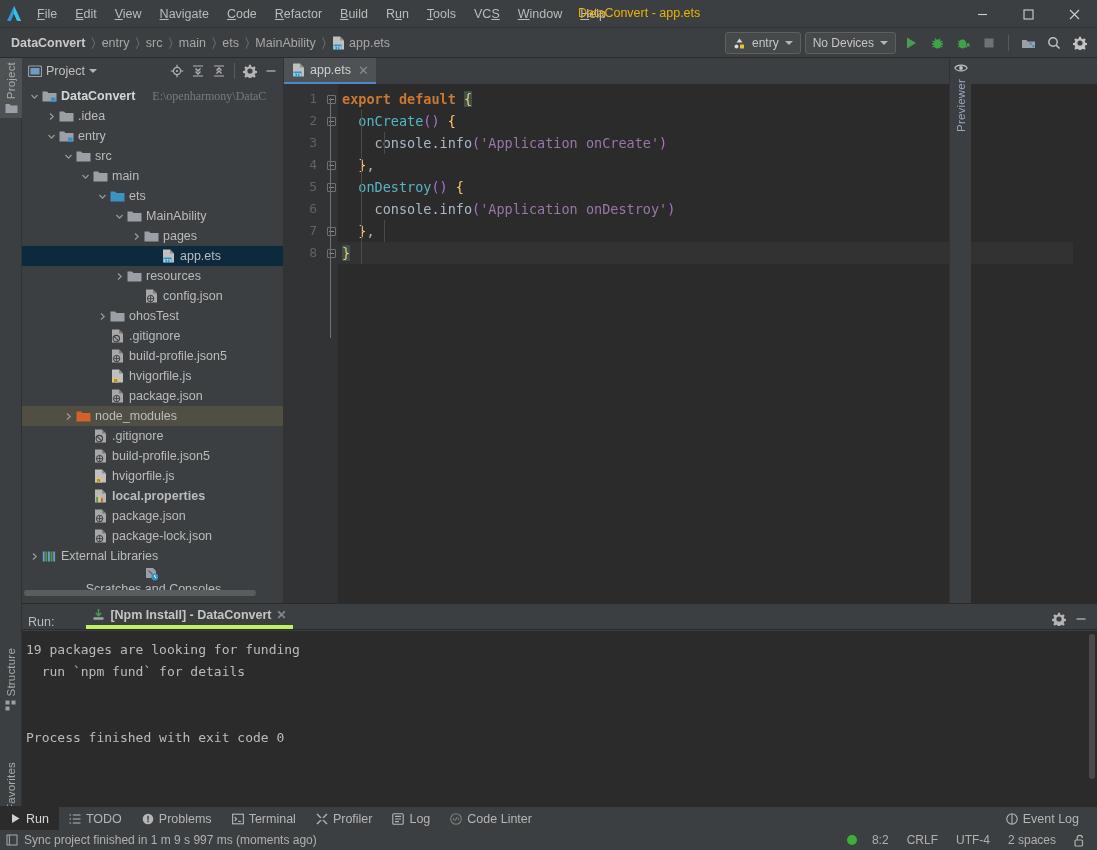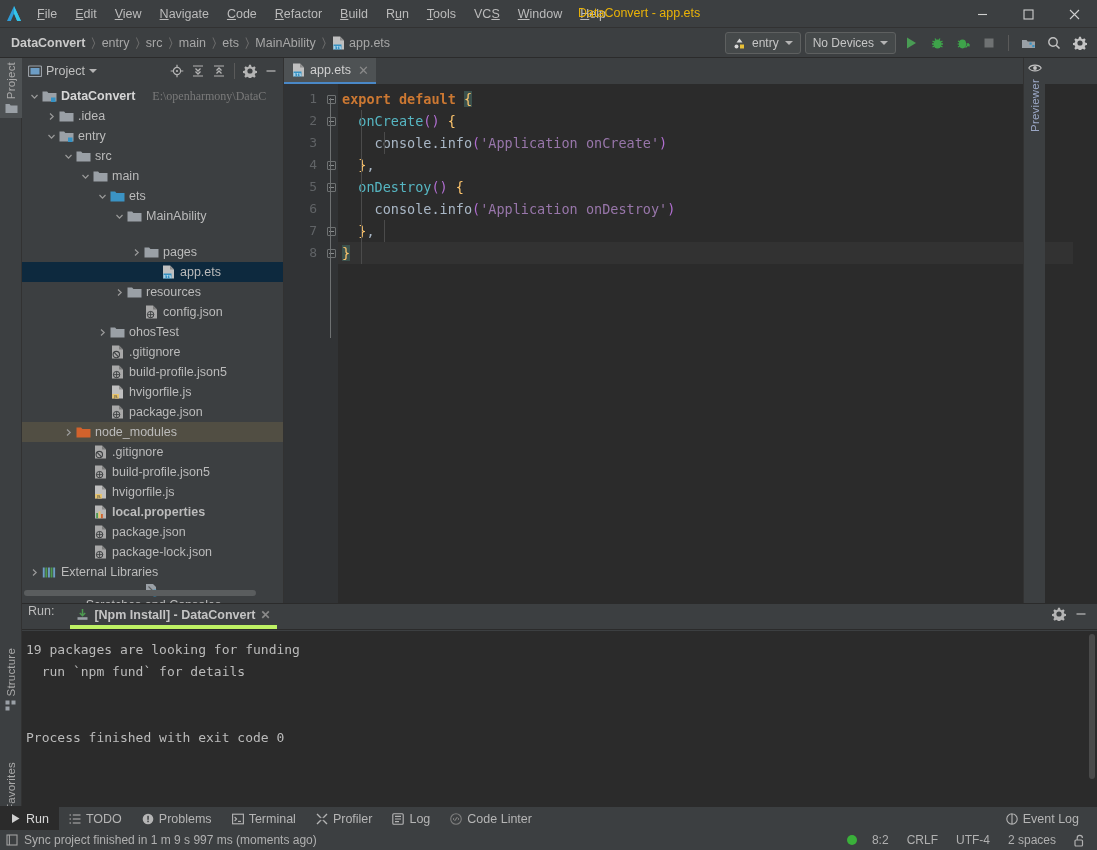--- a/index.html
+++ b/index.html
@@ -5,21 +5,21 @@
   * { box-sizing: border-box; margin: 0; padding: 0; }
   html, body {
     width: 1097px; height: 850px;
     background: #3c3f41;
     font-family: "Liberation Sans", sans-serif;
     font-size: 12px;
     color: #bbbbbb;
     overflow: hidden;
     -webkit-font-smoothing: antialiased;
   }
-  #app { position: relative; width: 1045px; height: 850px; }
+  #app { position: relative; width: 971px; height: 850px; }
 
   
   .titlebar {
     position: absolute; top: 0; left: 0; width: 1097px; height: 28px;
     background: #3c3f41;
     display: flex; align-items: center;
     border-bottom: 1px solid #323232;
   }
   .logo { width: 28px; height: 28px; display: flex; align-items: center; justify-content: center; }
   .menu-items { display: flex; align-items: center; gap: 0px; }
@@ -191,22 +191,23 @@
   }
   .rightstrip .vtab { }
   .rightstrip .vlabel { color: #9aa6c4; }
 
   
   .run-panel {
     position: absolute; left: 22px; top: 603px; width: 1075px; height: 203px;
     background: #3c3f41; border-top: 1px solid #2b2b2b;
   }
   .run-header {
-    height: 26px; display: flex; align-items: flex-start; padding-left: 6px;
+    height: 26px; display: flex; align-items: flex-end; padding-left: 6px;
     border-bottom: 1px solid #2b2b2b;
+    gap: 16px;
   }
   .run-label { font-size: 12.5px; color: #bbbbbb; margin-right: 16px; }
   .run-tab {
     display: flex; align-items: center; gap: 5px;
     height: 25px; padding: 0 6px; font-size: 12.5px; color: #c4c4c4;
     border-bottom: 4px solid #bef264;
     font-weight: bold;
   }
   .run-tab .close-x { color: #8a8a8a; font-size: 12px; }
   .run-actions { margin-left: auto; display: flex; align-items: center; gap: 2px; padding-right: 6px; }
@@ -545,21 +546,21 @@
               <path d="M1.5 3 L4.5 6.2 L7.5 3" stroke="#9a9a9a" stroke-width="1.2" fill="none"></path>
             </svg>
           </span>
           <span class="ticon">
             <svg width="15" height="13" viewBox="0 0 15 13">
               <path d="M0.5 1.5 h4.6 l1.3 1.5 H14.5 V11.5 H0.5 Z" fill="#9aa0a6"></path>
             </svg>
           </span>
           <span class="tlabel">MainAbility</span>
         </div>
-        <div class="trow" style="padding-left: 108px; margin-top: 16px;">
+        <div class="trow" style="padding-left: 108px;">
           <span class="arrow">
             <svg width="9" height="9" viewBox="0 0 9 9">
               <path d="M3 1.5 L6.2 4.5 L3 7.5" stroke="#9a9a9a" stroke-width="1.2" fill="none"></path>
             </svg>
           </span>
           <span class="ticon">
             <svg width="15" height="13" viewBox="0 0 15 13">
               <path d="M0.5 1.5 h4.6 l1.3 1.5 H14.5 V11.5 H0.5 Z" fill="#9aa0a6"></path>
             </svg>
           </span>

